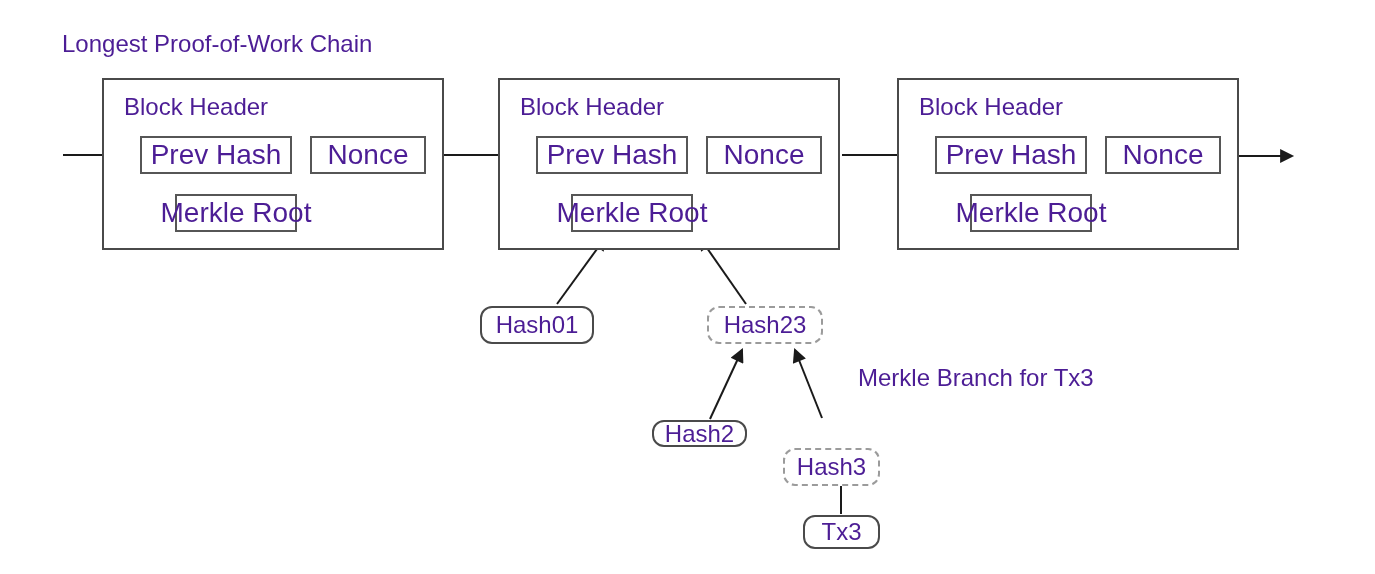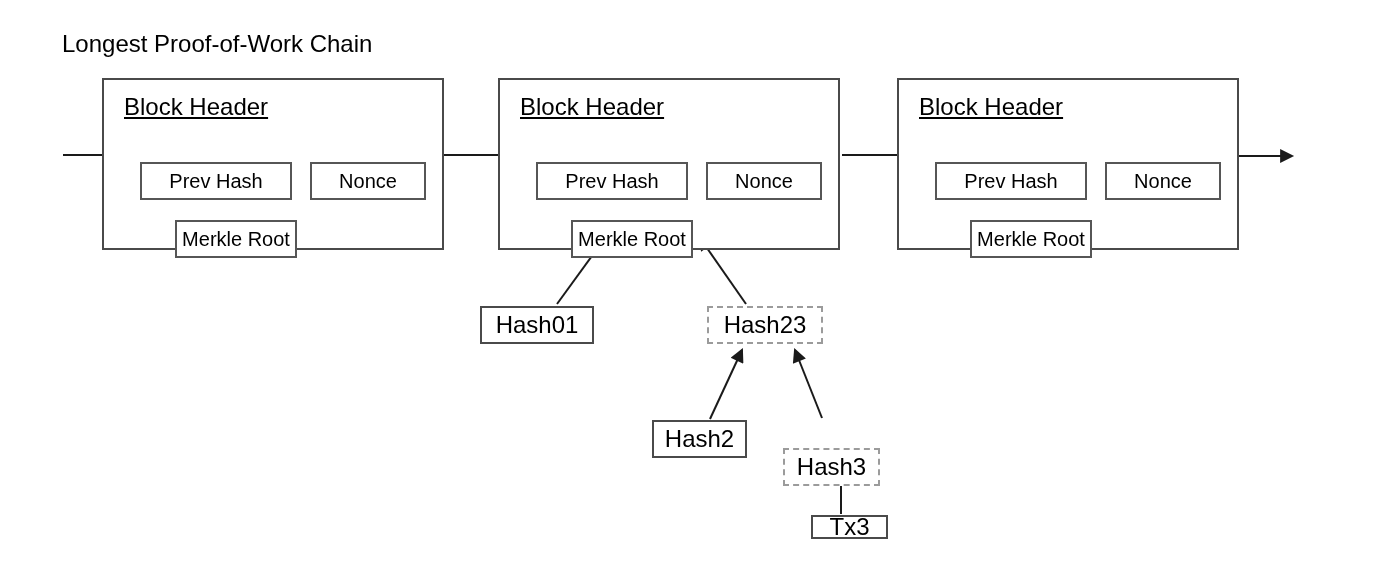--- a/index.html
+++ b/index.html
@@ -1,21 +1,21 @@
 <!DOCTYPE html>
 <html><head>
 <meta charset="utf-8">
 <style>
   html,body{margin:0;padding:0;background:#ffffff;}
   .canvas{
     position:relative;
     width:1375px;height:574px;
     background:#ffffff;
     font-family:"Liberation Sans", sans-serif;
-    color:#000000;
+    color:#4c1d95;
     overflow:hidden;
   }
   .arrow-layer{
     position:absolute;left:0;top:0;width:1375px;height:574px;
     pointer-events:none;
   }
   .title{
     position:absolute;left:62px;top:31px;
     font-size:24px;line-height:1.1;white-space:nowrap;
   }
@@ -25,43 +25,43 @@
   }
   .block{
     position:absolute;top:78px;width:342px;height:172px;
     border:2px solid #4a4a4a;background:#ffffff;box-sizing:border-box;
   }
   .block-1{left:102px;}
   .block-2{left:498px;}
   .block-3{left:897px;}
   .block-header-label{
     position:absolute;left:20px;top:13px;
-    font-size:24px;line-height:1.15;white-space:nowrap;text-decoration:underline;
+    font-size:24px;line-height:1.15;white-space:nowrap;
   }
   .ibox{
     position:absolute;box-sizing:border-box;background:#ffffff;
     border:2px solid #565656;
     display:flex;align-items:center;justify-content:center;
-    font-size:20px;white-space:nowrap;margin-top:26px;
+    font-size:28px;white-space:nowrap;
   }
   .prev-hash{left:36px;top:56px;width:152px;height:38px;}
   .nonce{left:206px;top:56px;width:116px;height:38px;}
   .merkle-root{left:71px;top:114px;width:122px;height:38px;}
   .node{
     position:absolute;box-sizing:border-box;background:#ffffff;
     display:flex;align-items:center;justify-content:center;
-    font-size:24px;white-space:nowrap;
+    font-size:24px;white-space:nowrap;border-radius:12px;
   }
   .node.solid{border:2px solid #4a4a4a;}
   .node.dashed{border:2px dashed #9b9b9b;}
   .hash01{left:480px;top:306px;width:114px;height:38px;}
   .hash23{left:707px;top:306px;width:116px;height:38px;text-align:right;}
-  .hash2{left:652px;top:420px;width:95px;height:38px;}
+  .hash2{left:652px;top:420px;width:95px;height:27px;}
   .hash3{left:783px;top:420px;width:97px;height:38px;margin-top:28px;}
-  .tx3{left:803px;top:515px;width:77px;height:24px;margin-left:8px;}
+  .tx3{left:803px;top:515px;width:77px;height:34px;}
 </style>
 </head>
 <body>
 
 <div class="canvas">
 
   <svg class="arrow-layer" width="1375" height="574" viewBox="0 0 1375 574" xmlns="http://www.w3.org/2000/svg">
     <defs>
       <marker id="ah" viewBox="0 0 10 10" refX="8.5" refY="5" markerWidth="9" markerHeight="7" orient="auto">
         <path d="M0,0 L10,5 L0,10 Z" fill="#1a1a1a"></path>
@@ -100,14 +100,15 @@
     <div class="ibox nonce">Nonce</div>
     <div class="ibox merkle-root">Merkle Root</div>
   </div>
 
   <div class="node solid hash01">Hash01</div>
   <div class="node dashed hash23">Hash23</div>
   <div class="node solid hash2">Hash2</div>
   <div class="node dashed hash3">Hash3</div>
   <div class="node solid tx3">Tx3</div>
 
+  <div class="annotation">Merkle Branch for Tx3</div>
 
 </div>
 
 </body></html>

